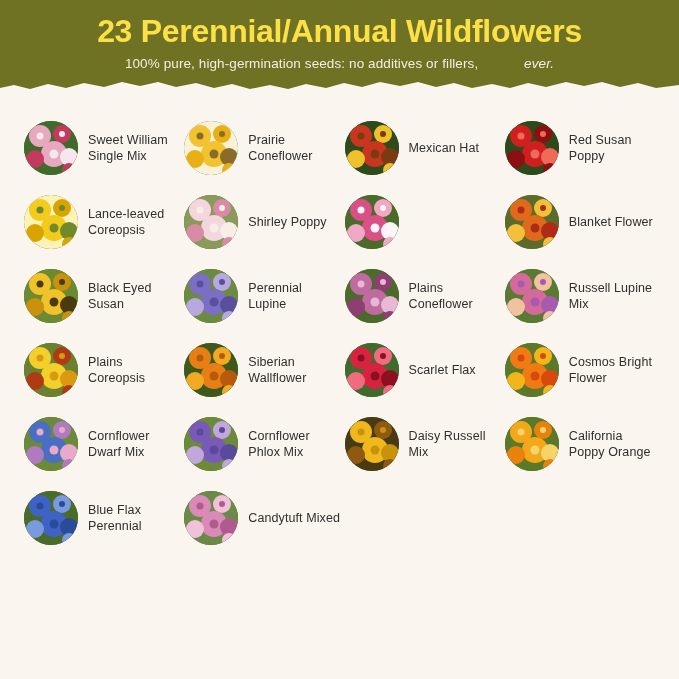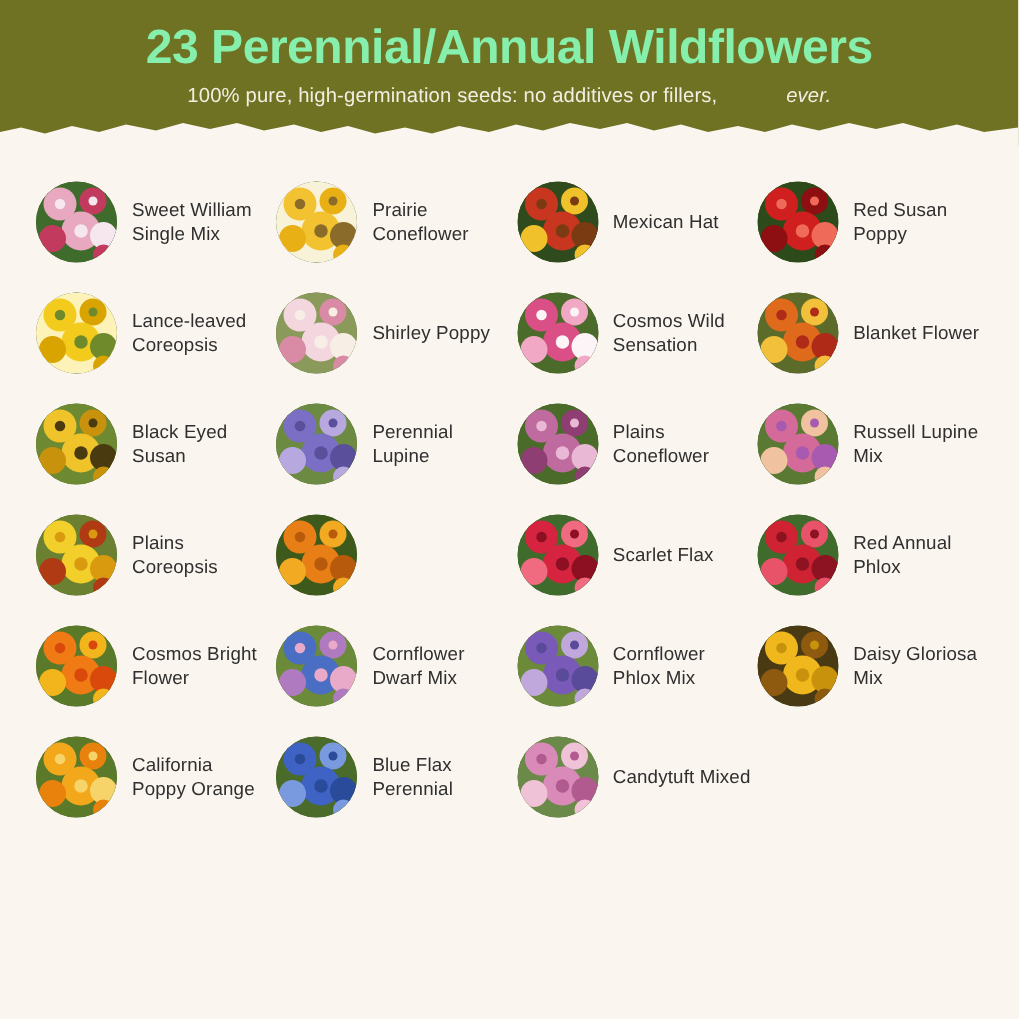--- a/index.html
+++ b/index.html
@@ -24,21 +24,21 @@
   
   .header {
     position: relative;
     width: 100%;
     background: #6f7223;
     padding: 14px 0 26px 0;
     box-sizing: border-box;
     text-align: center;
   }
   .header-title {
-    color: #86efac;
+    color: #fde047;
     font-size: 32px;
     font-weight: bold;
     letter-spacing: -0.3px;
     line-height: 1.12;
     margin: 0 0 6px 0;
     padding: 0 14px;
   }
   .header-sub {
     color: #f2efe2;
     font-size: 13.5px;
@@ -220,21 +220,20 @@
             <circle cx="38" cy="13" r="9" fill="#f0a8c4"></circle>
             <circle cx="30" cy="33" r="13" fill="#d94f86"></circle>
             <circle cx="11" cy="38" r="9" fill="#f0a8c4"></circle>
             <circle cx="45" cy="36" r="9" fill="#fdf4f7"></circle>
             <circle cx="30" cy="33" r="4.5" fill="#fdf4f7"></circle>
             <circle cx="16" cy="15" r="3.5" fill="#fdf4f7"></circle>
             <circle cx="38" cy="13" r="3" fill="#fdf4f7"></circle>
             <circle cx="45" cy="49" r="7" fill="#f0a8c4"></circle>
           </svg>
         </div>
-        <div class="label">Cosmos Wild Sensation</div>
       </div>
       <div class="item">
         <div class="thumb">
           <svg viewBox="0 0 54 54">
             <rect width="54" height="54" fill="#5d6b2a"></rect>
             <circle cx="16" cy="15" r="11" fill="#e06a1c"></circle>
             <circle cx="38" cy="13" r="9" fill="#f2c03a"></circle>
             <circle cx="30" cy="33" r="13" fill="#e06a1c"></circle>
             <circle cx="11" cy="38" r="9" fill="#f2c03a"></circle>
             <circle cx="45" cy="36" r="9" fill="#b02a18"></circle>
@@ -339,20 +338,21 @@
             <circle cx="38" cy="13" r="9" fill="#f2aa22"></circle>
             <circle cx="30" cy="33" r="13" fill="#e87f16"></circle>
             <circle cx="11" cy="38" r="9" fill="#f2aa22"></circle>
             <circle cx="45" cy="36" r="9" fill="#b85a0c"></circle>
             <circle cx="30" cy="33" r="4.5" fill="#b85a0c"></circle>
             <circle cx="16" cy="15" r="3.5" fill="#b85a0c"></circle>
             <circle cx="38" cy="13" r="3" fill="#b85a0c"></circle>
             <circle cx="45" cy="49" r="7" fill="#f2aa22"></circle>
           </svg>
         </div>
+        <div class="label">Siberian Wallflower</div>
       </div>
       <div class="item">
         <div class="thumb">
           <svg viewBox="0 0 54 54">
             <rect width="54" height="54" fill="#3f6b2c"></rect>
             <circle cx="16" cy="15" r="11" fill="#d62440"></circle>
             <circle cx="38" cy="13" r="9" fill="#f06a80"></circle>
             <circle cx="30" cy="33" r="13" fill="#d62440"></circle>
             <circle cx="11" cy="38" r="9" fill="#f06a80"></circle>
             <circle cx="45" cy="36" r="9" fill="#8d0f22"></circle>
@@ -360,37 +360,20 @@
             <circle cx="16" cy="15" r="3.5" fill="#8d0f22"></circle>
             <circle cx="38" cy="13" r="3" fill="#8d0f22"></circle>
             <circle cx="45" cy="49" r="7" fill="#f06a80"></circle>
           </svg>
         </div>
         <div class="label">Scarlet Flax</div>
       </div>
       <div class="item">
         <div class="thumb">
           <svg viewBox="0 0 54 54">
-            <rect width="54" height="54" fill="#3f6b2c"></rect>
-            <circle cx="16" cy="15" r="11" fill="#cf2233"></circle>
-            <circle cx="38" cy="13" r="9" fill="#e8536a"></circle>
-            <circle cx="30" cy="33" r="13" fill="#cf2233"></circle>
-            <circle cx="11" cy="38" r="9" fill="#e8536a"></circle>
-            <circle cx="45" cy="36" r="9" fill="#8d1222"></circle>
-            <circle cx="30" cy="33" r="4.5" fill="#8d1222"></circle>
-            <circle cx="16" cy="15" r="3.5" fill="#8d1222"></circle>
-            <circle cx="38" cy="13" r="3" fill="#8d1222"></circle>
-            <circle cx="45" cy="49" r="7" fill="#e8536a"></circle>
-          </svg>
-        </div>
-        <div class="label">Red Annual Phlox</div>
-      </div>
-      <div class="item">
-        <div class="thumb">
-          <svg viewBox="0 0 54 54">
             <rect width="54" height="54" fill="#5a7a2a"></rect>
             <circle cx="16" cy="15" r="11" fill="#f07a14"></circle>
             <circle cx="38" cy="13" r="9" fill="#f2b61c"></circle>
             <circle cx="30" cy="33" r="13" fill="#f07a14"></circle>
             <circle cx="11" cy="38" r="9" fill="#f2b61c"></circle>
             <circle cx="45" cy="36" r="9" fill="#d9490c"></circle>
             <circle cx="30" cy="33" r="4.5" fill="#d9490c"></circle>
             <circle cx="16" cy="15" r="3.5" fill="#d9490c"></circle>
             <circle cx="38" cy="13" r="3" fill="#d9490c"></circle>
             <circle cx="45" cy="49" r="7" fill="#f2b61c"></circle>
@@ -440,21 +423,21 @@
             <circle cx="38" cy="13" r="9" fill="#8d5a10"></circle>
             <circle cx="30" cy="33" r="13" fill="#f0b81c"></circle>
             <circle cx="11" cy="38" r="9" fill="#8d5a10"></circle>
             <circle cx="45" cy="36" r="9" fill="#c8920c"></circle>
             <circle cx="30" cy="33" r="4.5" fill="#c8920c"></circle>
             <circle cx="16" cy="15" r="3.5" fill="#c8920c"></circle>
             <circle cx="38" cy="13" r="3" fill="#c8920c"></circle>
             <circle cx="45" cy="49" r="7" fill="#8d5a10"></circle>
           </svg>
         </div>
-        <div class="label">Daisy Gloriosa Mix</div>
+        <div class="label">Daisy Russell Mix</div>
       </div>
       <div class="item">
         <div class="thumb">
           <svg viewBox="0 0 54 54">
             <rect width="54" height="54" fill="#5a7a2a"></rect>
             <circle cx="16" cy="15" r="11" fill="#f2a81a"></circle>
             <circle cx="38" cy="13" r="9" fill="#e8820c"></circle>
             <circle cx="30" cy="33" r="13" fill="#f2a81a"></circle>
             <circle cx="11" cy="38" r="9" fill="#e8820c"></circle>
             <circle cx="45" cy="36" r="9" fill="#f7d46a"></circle>

